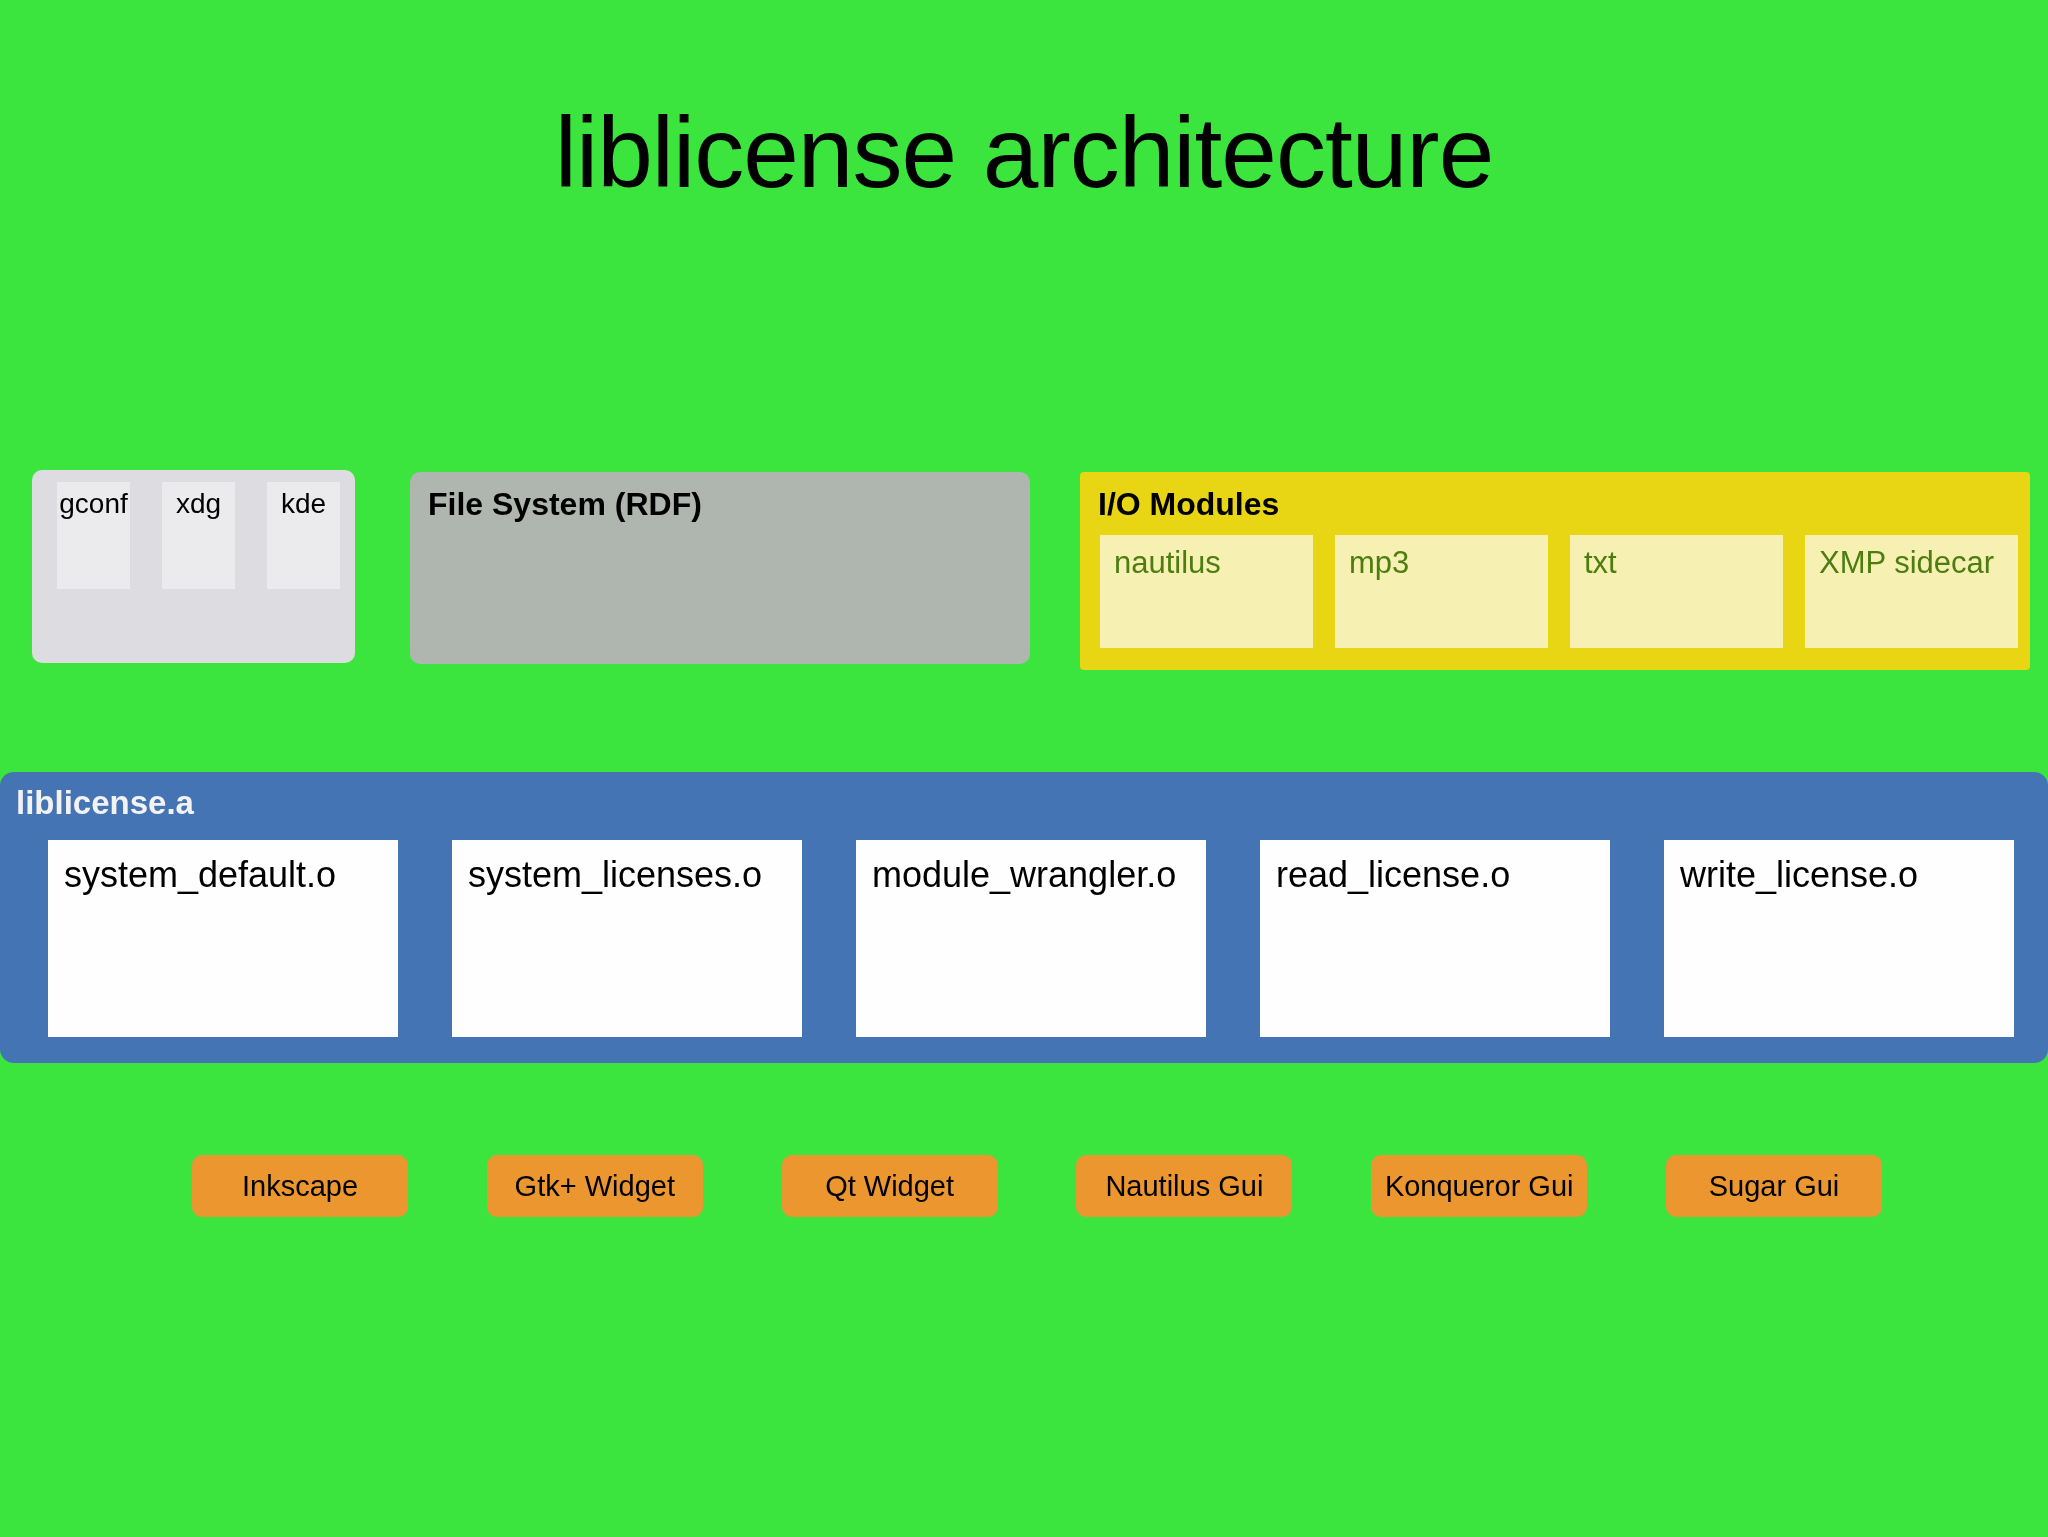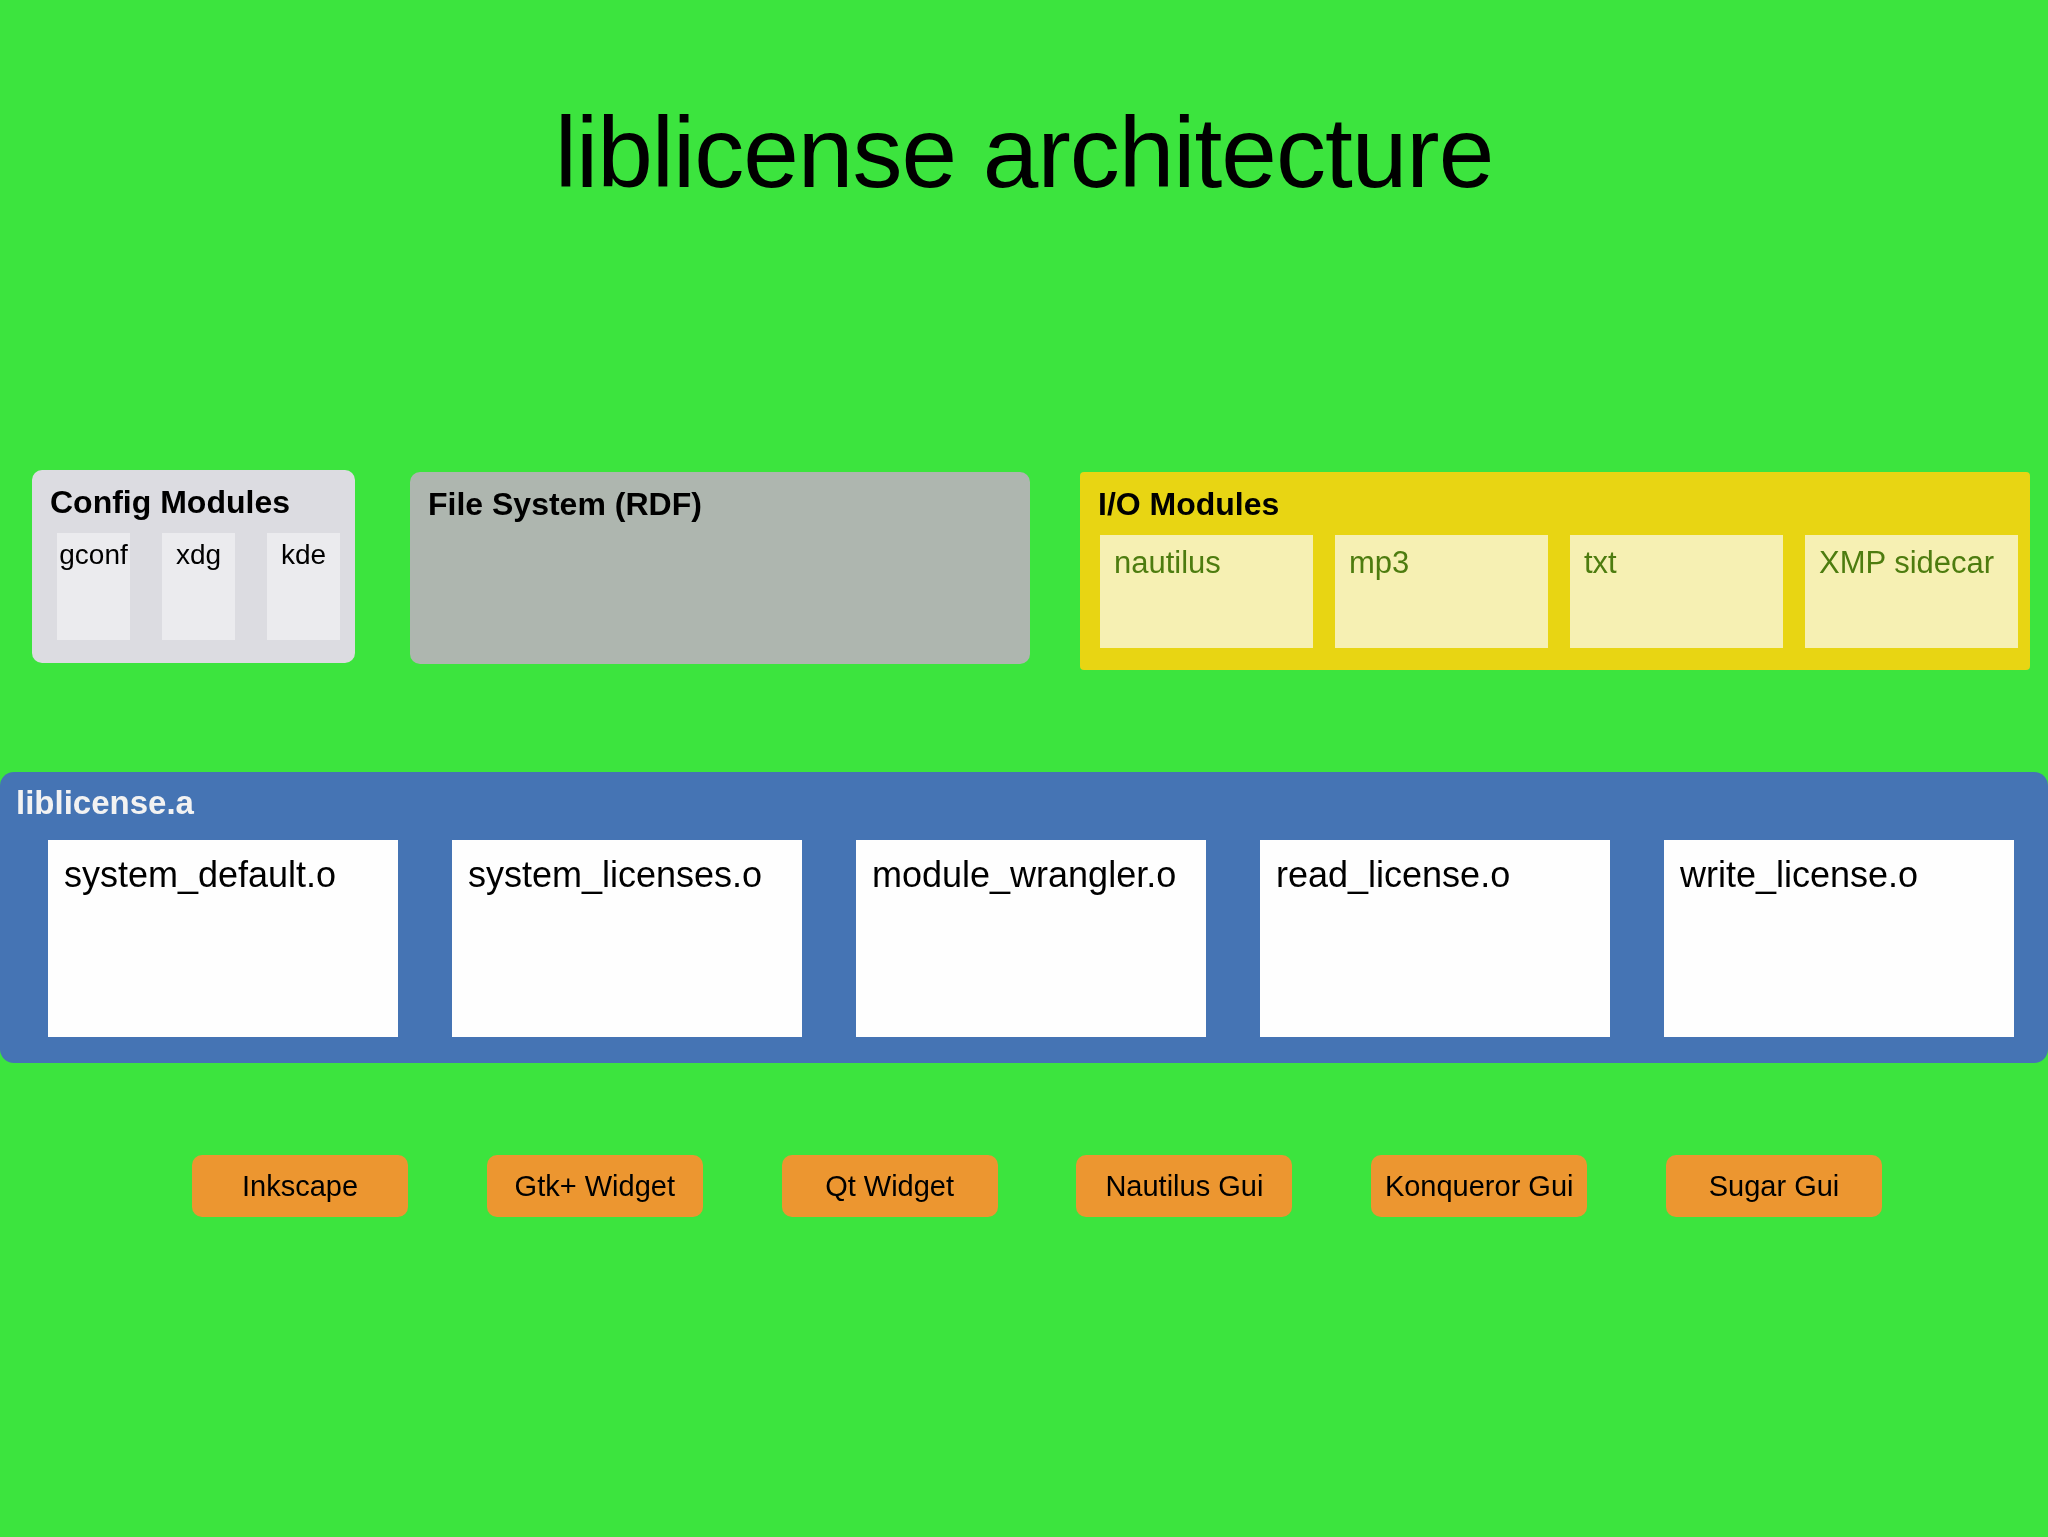--- a/index.html
+++ b/index.html
@@ -165,21 +165,20 @@
   }
 </style>
 </head>
 <body>
 
 <div id="canvas">
 
   <div class="diagram-title">liblicense architecture</div>
 
   <div class="panel panel-config">
-    <div class="panel-header">Config Modules</div>
     <div class="config-items">
       <div class="config-item">gconf</div>
       <div class="config-item">xdg</div>
       <div class="config-item">kde</div>
     </div>
   </div>
 
   <div class="panel panel-filesystem">
     <div class="panel-header">File System (RDF)</div>
   </div>

